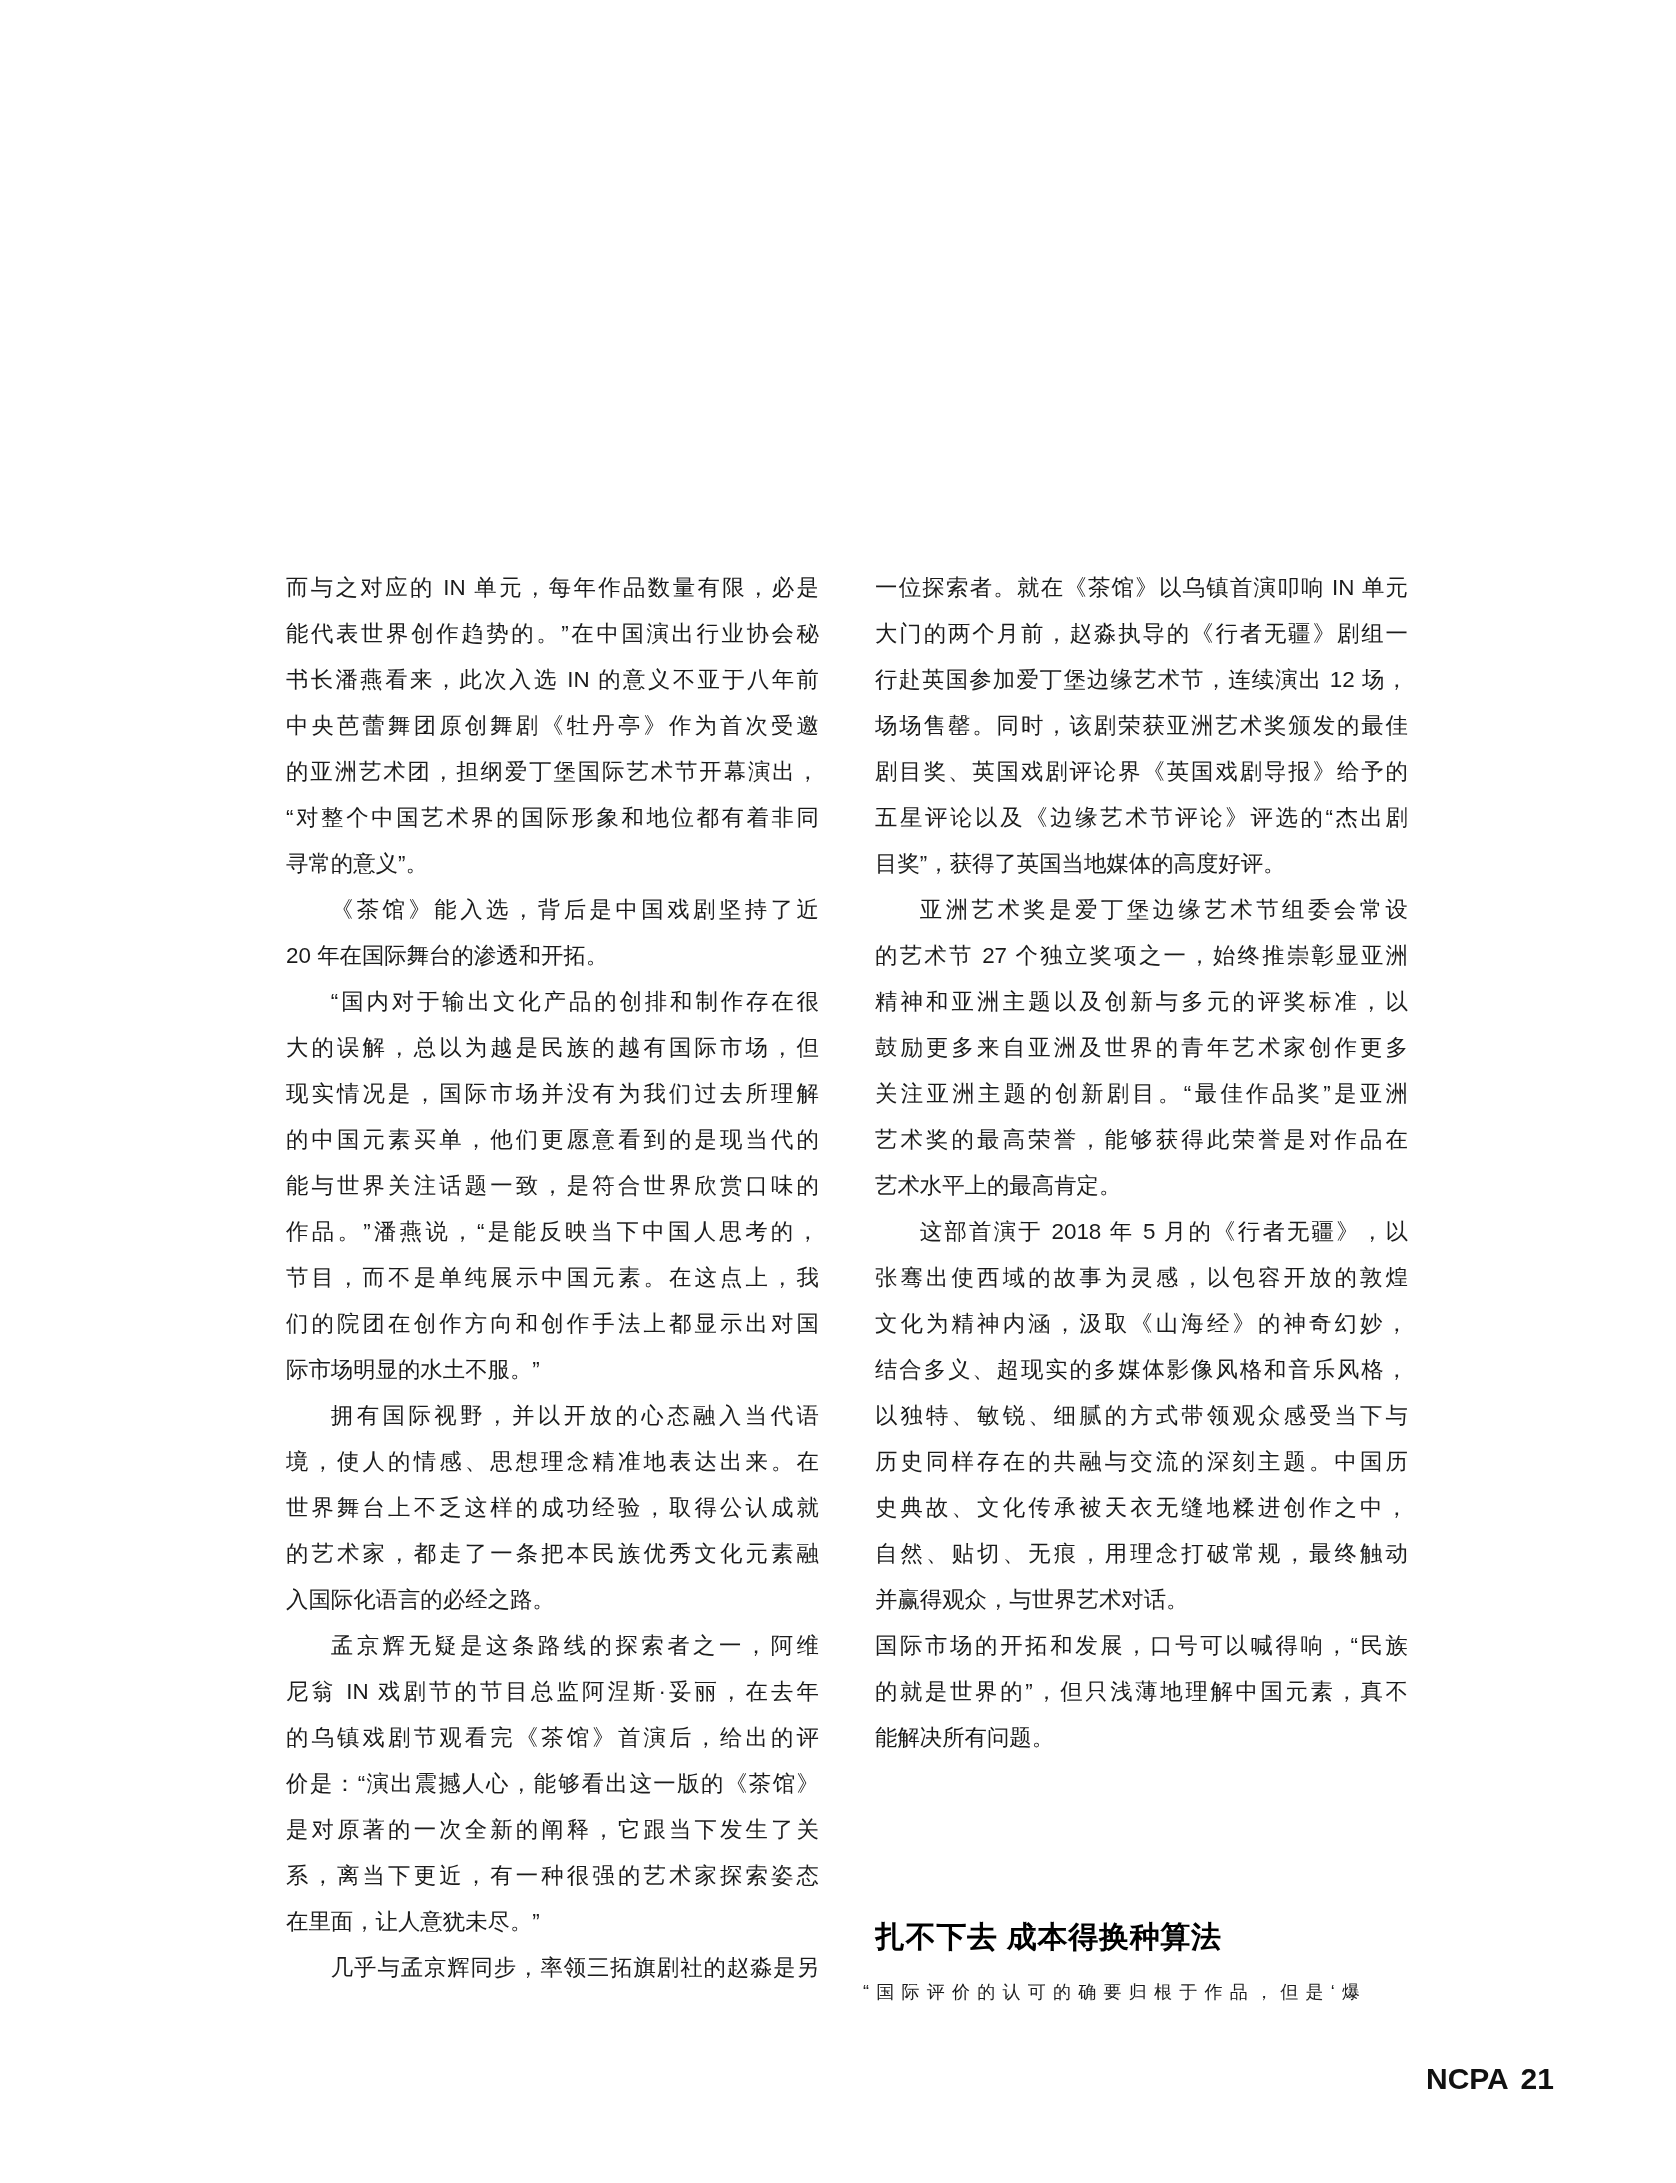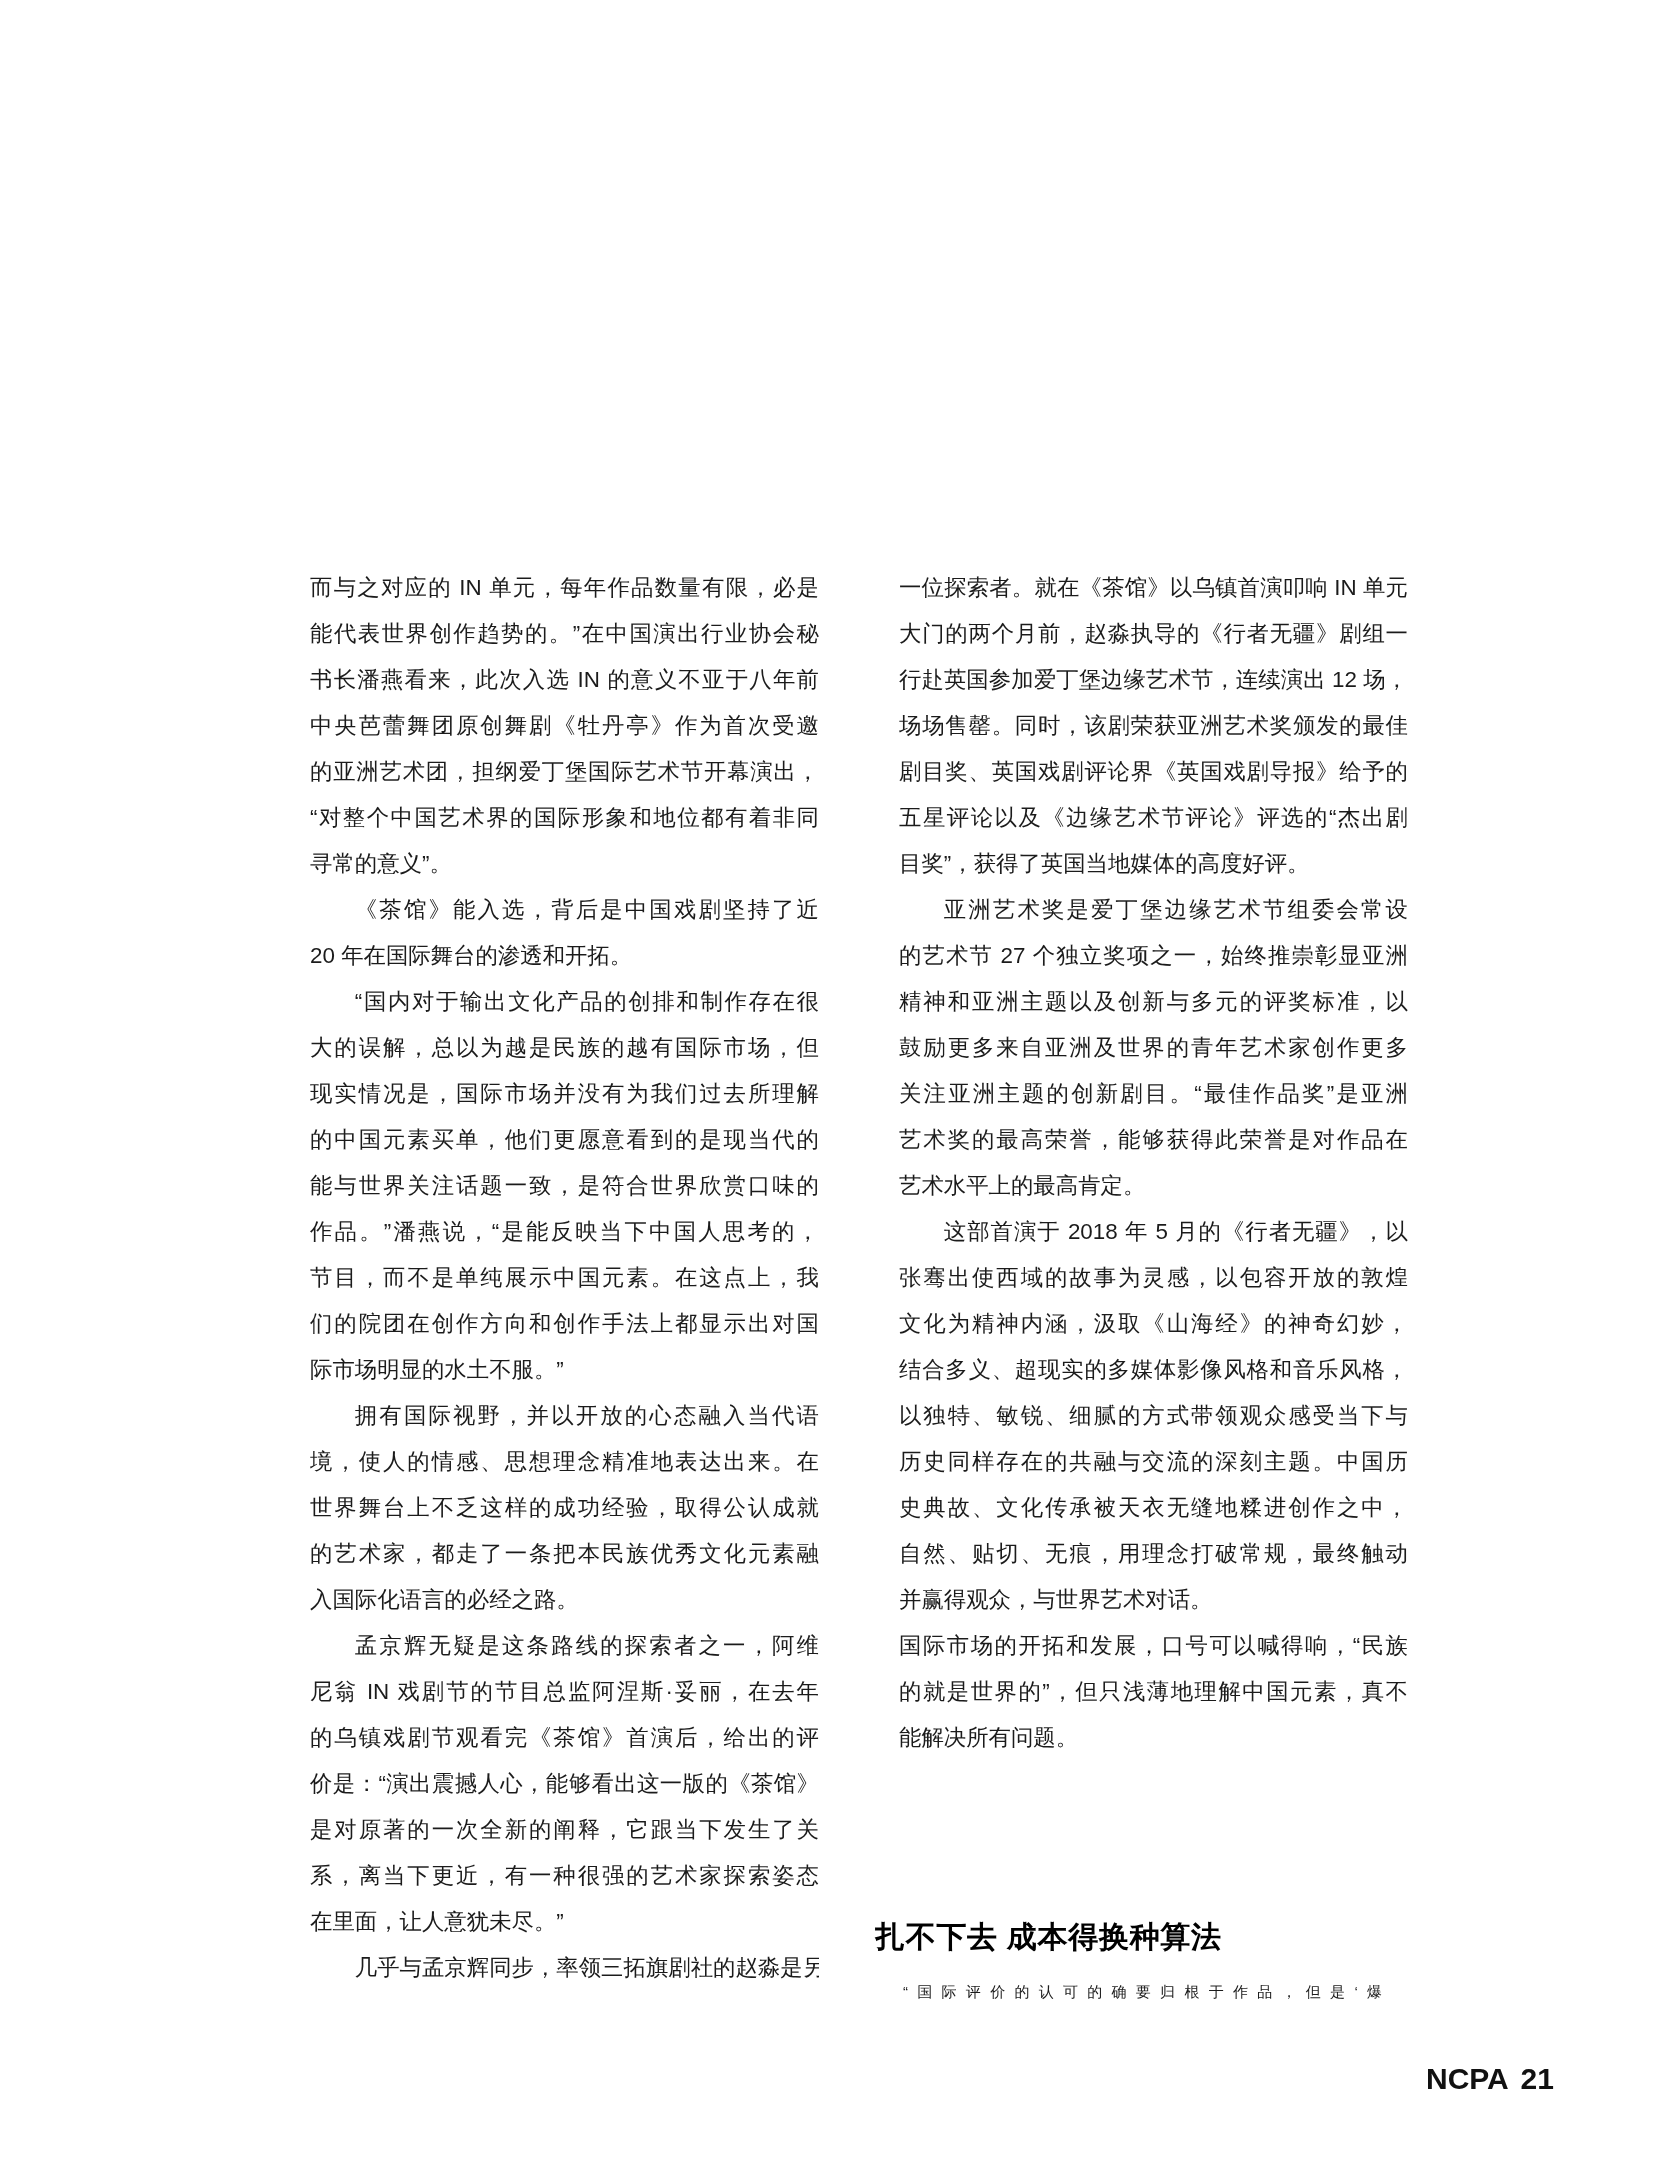--- a/index.html
+++ b/index.html
@@ -21,40 +21,39 @@
   }
   .col-left{left:286px;top:565px;}
   .col-right{left:875px;top:565px;}
   .para{margin:0;padding:0;}
   .line{
     text-align:justify;
     text-align-last:justify;
     height:46px;
     overflow:hidden;
     white-space:nowrap;
-    margin-left:24px;
   }
   .line.indent{text-indent:2em;}
   .line.final{text-align-last:left;}
   .section-heading{
     position:absolute;
     left:875px;top:1878px;
     width:533px;
     font-size:30px;
     line-height:46px;
     font-weight:700;
     color:#000000;
     letter-spacing:0.7px;
     margin-top:36px;
   }
   .post-heading{
     position:absolute;
-    left:849px;top:1969px;
+    left:827px;top:1969px;
     width:533px;
-    font-size:15px;
+    font-size:18px;
     line-height:46px;
   }
   .page-number{
     position:absolute;
     left:1426px;top:2064px;
     font-size:30px;
     line-height:30px;
     color:#111111;
     font-weight:700;
     word-spacing:4.6px;

